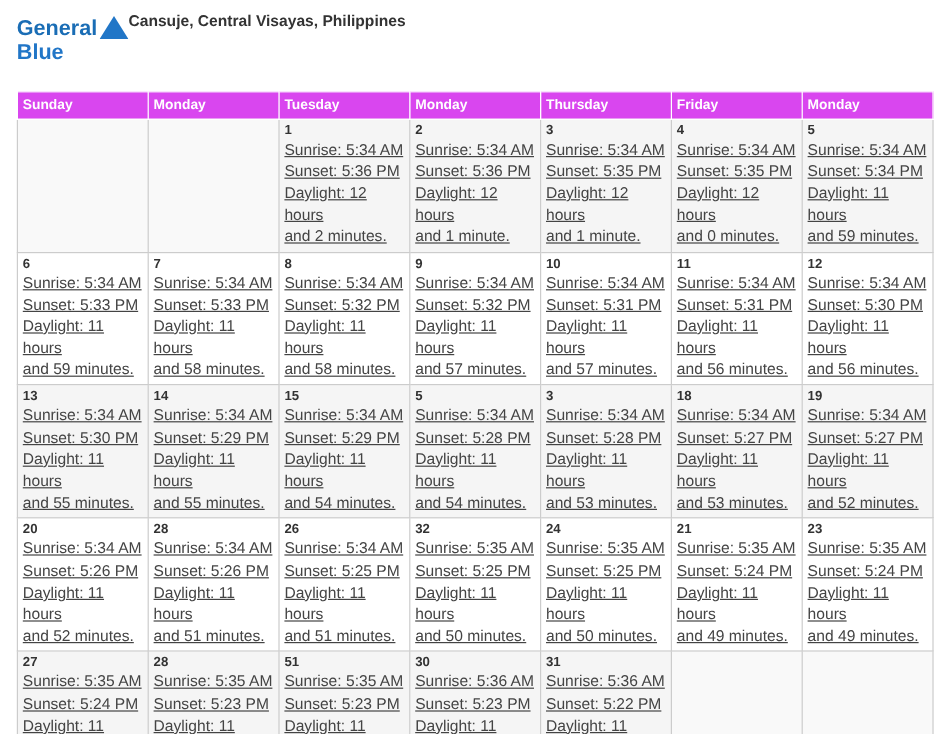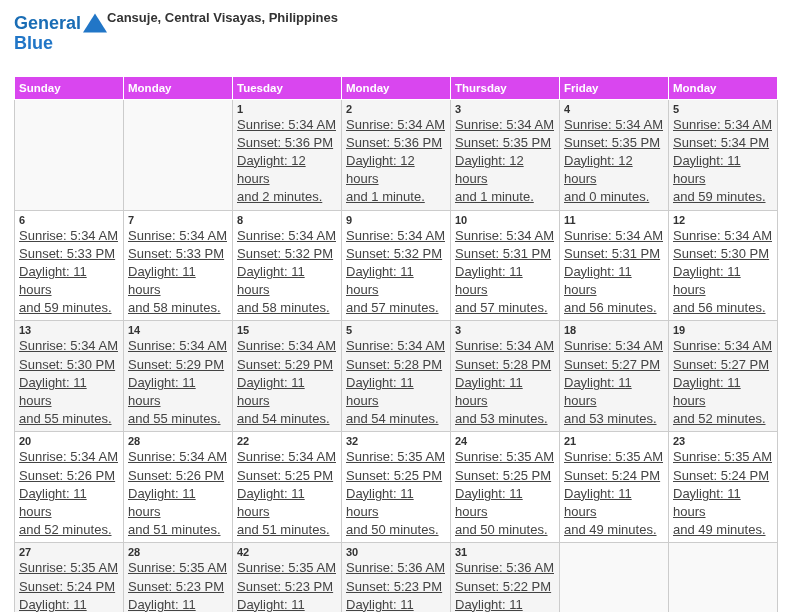--- a/index.html
+++ b/index.html
@@ -226,21 +226,21 @@
         <tr>
           <td>
             <span class="day-num">20</span>
             <div class="day-info">Sunrise: 5:34 AM<br>Sunset: 5:26 PM<br>Daylight: 11 hours<br>and 52 minutes.</div>
           </td>
           <td>
             <span class="day-num">28</span>
             <div class="day-info">Sunrise: 5:34 AM<br>Sunset: 5:26 PM<br>Daylight: 11 hours<br>and 51 minutes.</div>
           </td>
           <td>
-            <span class="day-num">22</span>
+            <span class="day-num">26</span>
             <div class="day-info">Sunrise: 5:34 AM<br>Sunset: 5:25 PM<br>Daylight: 11 hours<br>and 51 minutes.</div>
           </td>
           <td>
             <span class="day-num">32</span>
             <div class="day-info">Sunrise: 5:35 AM<br>Sunset: 5:25 PM<br>Daylight: 11 hours<br>and 50 minutes.</div>
           </td>
           <td>
             <span class="day-num">24</span>
             <div class="day-info">Sunrise: 5:35 AM<br>Sunset: 5:25 PM<br>Daylight: 11 hours<br>and 50 minutes.</div>
           </td>
@@ -256,21 +256,21 @@
         <tr>
           <td>
             <span class="day-num">27</span>
             <div class="day-info">Sunrise: 5:35 AM<br>Sunset: 5:24 PM<br>Daylight: 11 hours<br>and 48 minutes.</div>
           </td>
           <td>
             <span class="day-num">28</span>
             <div class="day-info">Sunrise: 5:35 AM<br>Sunset: 5:23 PM<br>Daylight: 11 hours<br>and 48 minutes.</div>
           </td>
           <td>
-            <span class="day-num">42</span>
+            <span class="day-num">51</span>
             <div class="day-info">Sunrise: 5:35 AM<br>Sunset: 5:23 PM<br>Daylight: 11 hours<br>and 47 minutes.</div>
           </td>
           <td>
             <span class="day-num">30</span>
             <div class="day-info">Sunrise: 5:36 AM<br>Sunset: 5:23 PM<br>Daylight: 11 hours<br>and 47 minutes.</div>
           </td>
           <td>
             <span class="day-num">31</span>
             <div class="day-info">Sunrise: 5:36 AM<br>Sunset: 5:22 PM<br>Daylight: 11 hours<br>and 46 minutes.</div>
           </td>

